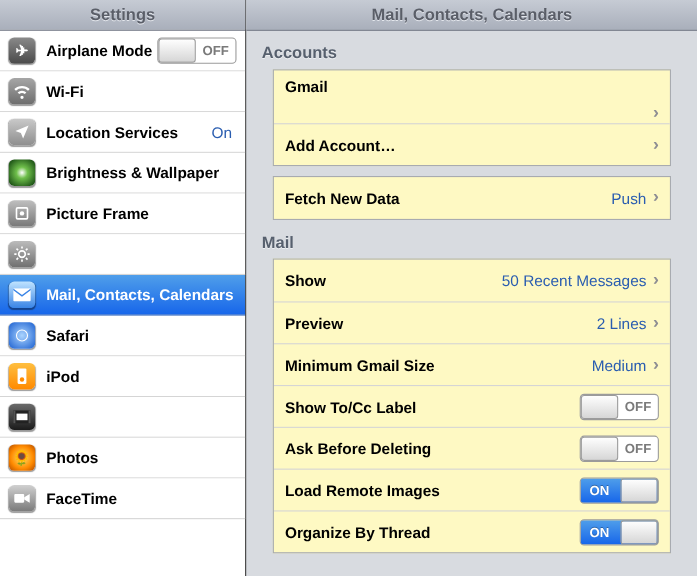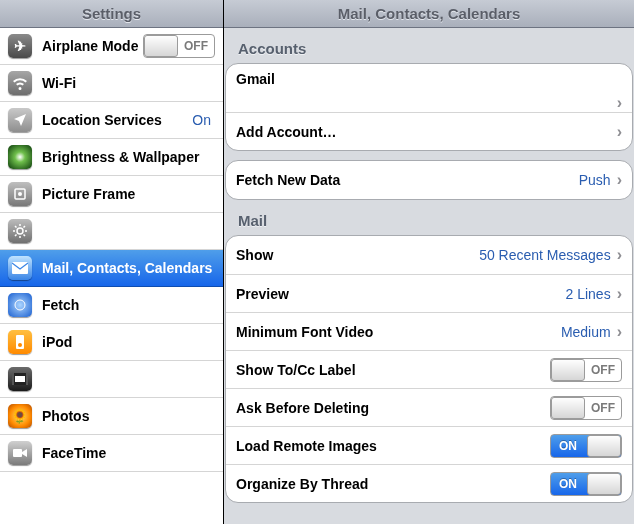--- a/index.html
+++ b/index.html
@@ -13,21 +13,21 @@
   .side-list { flex: 1; overflow: hidden; }
   .row { height: 37px; display: flex; align-items: center; padding: 0 8px; border-bottom: 1px solid #d5d5d5;
          font-size: 14px; font-weight: bold; color: #000; background: #fff; cursor: pointer; }
   .row.selected { background: linear-gradient(#4f9eea, #1766ea); color: #fff; border-bottom-color: #0f4db0; }
   .row .icon { width: 24px; height: 24px; border-radius: 5px; margin-right: 10px; display:flex;align-items:center;justify-content:center; box-shadow: 0 1px 1px rgba(0,0,0,.4); }
   .row .label { flex: 1; }
   .row .value { color: #2a5db0; font-weight: normal; margin-right: 4px; }
   
   .section-label { font-size: 15px; font-weight: bold; color: #57606e; text-shadow: 0 1px 0 #eef0f3;
                    padding: 12px 14px 6px 14px; }
-  .group { background: #ffffff; margin: 0 1px; border: 1px solid #a8abb0; border-radius: 13px; overflow: hidden; }
+  .group { background: #fef9c3; margin: 0 24px; border: 1px solid #a8abb0; border-radius: 0; overflow: hidden; }
   .cell { min-height: 38px; display: flex; align-items: center; padding: 0 10px; border-top: 1px solid #d5d5d5;
           font-size: 14px; font-weight: bold; cursor: pointer; }
   .cell:first-child { border-top: none; }
   .cell.tall { min-height: 48px; flex-direction: column; align-items: flex-start; justify-content: center; }
   .cell .main { flex: 1; display:flex; flex-direction:column; justify-content:center; }
   .cell .sub  { font-size: 11px; font-weight: normal; color: #888; margin-top: 2px; }
   .cell .val  { color: #2a5db0; font-weight: normal; margin-right: 6px; }
   .chev { color: #8e8e93; font-size: 16px; }
   .spacer9 { height: 9px; }
   
@@ -114,21 +114,21 @@
       </div>
 
       <div class="row">
         <span class="icon" style="background:radial-gradient(circle,#aad4ff,#1a5fd0);">
           <svg width="16" height="16" viewBox="0 0 16 16">
               <circle cx="8" cy="8" r="5" fill="none" stroke="#fff" stroke-width="1"></circle>
               <path d="M8 8l3-3-3 3-3 3z" fill="#ff3b30"></path>
               <path d="M8 8l-3-3 3 3 3 3z" fill="#fff"></path>
             </svg>
         </span>
-        <span class="label">Fetch</span>
+        <span class="label">Safari</span>
       </div>
 
       <div class="row">
         <span class="icon" style="background:linear-gradient(#ffbf40,#ff8a00);">
           <svg width="10" height="16" viewBox="0 0 10 16">
               <rect x="1" y="1" width="8" height="14" rx="1" fill="#fff"></rect>
               <circle cx="5" cy="11" r="2" fill="#ff8a00"></circle>
             </svg>
         </span>
         <span class="label">iPod</span>
@@ -197,21 +197,21 @@
         <span class="main">Show</span>
         <span class="val">50 Recent Messages</span>
         <span class="chev">›</span>
       </div>
       <div class="cell">
         <span class="main">Preview</span>
         <span class="val">2 Lines</span>
         <span class="chev">›</span>
       </div>
       <div class="cell">
-        <span class="main">Minimum Font Video</span>
+        <span class="main">Minimum Gmail Size</span>
         <span class="val">Medium</span>
         <span class="chev">›</span>
       </div>
       <div class="cell">
         <span class="main">Show To/Cc Label</span>
         <span class="toggle off">
             <span class="knob"></span>
             <span class="lab">OFF</span>
           </span>
       </div>

